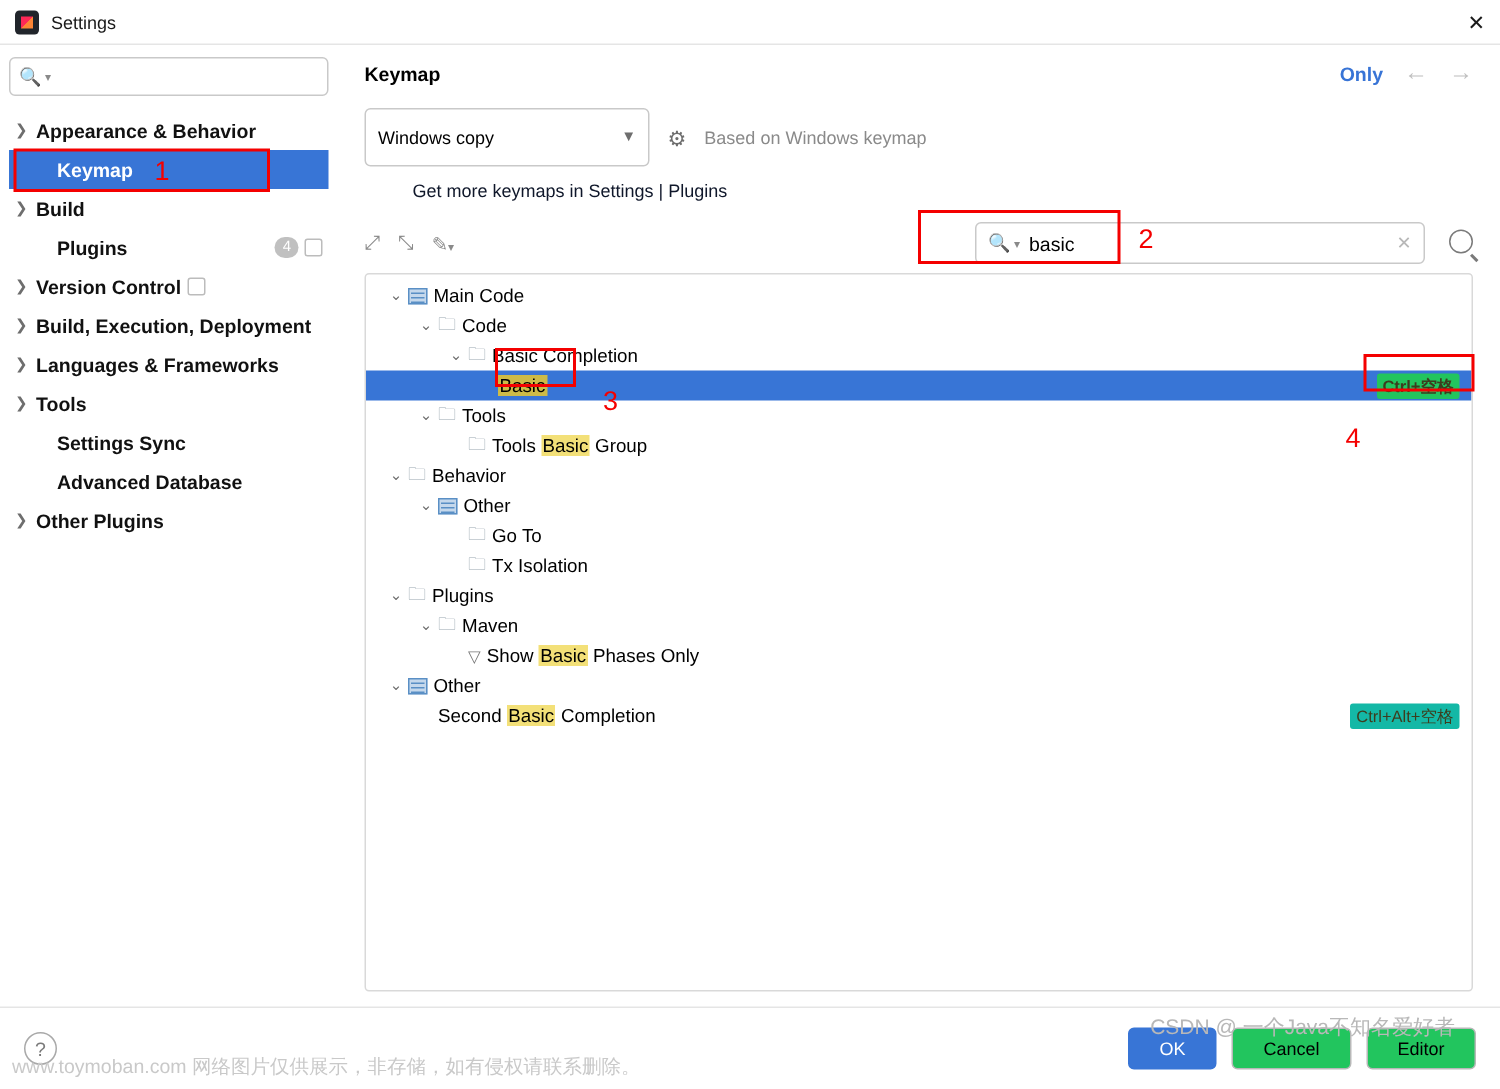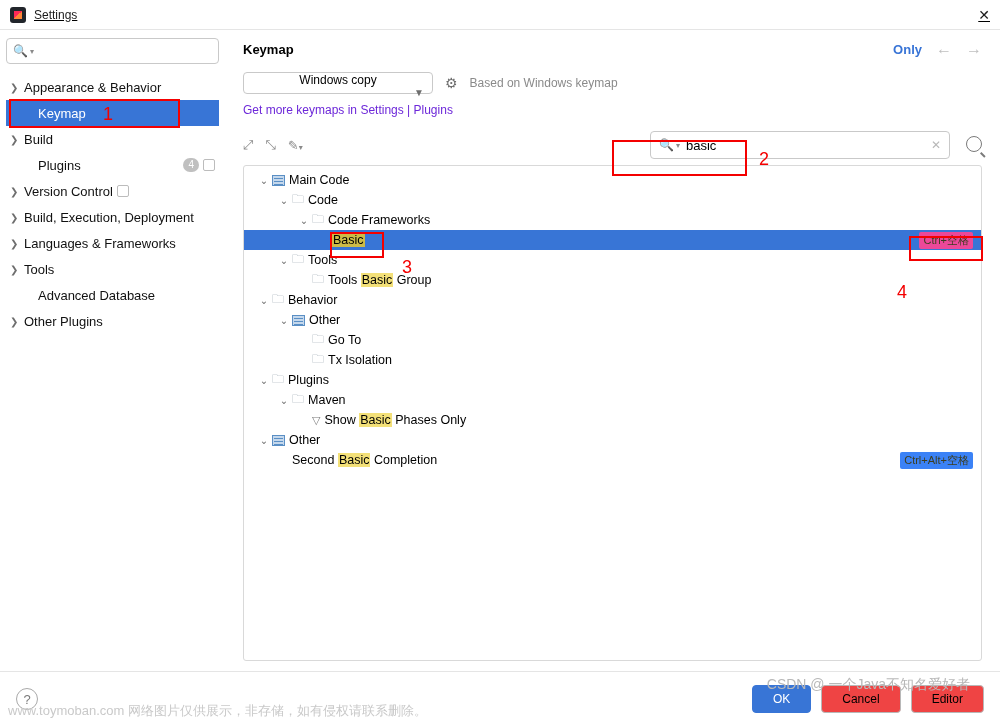--- a/index.html
+++ b/index.html
@@ -1,50 +1,50 @@
 <!DOCTYPE html>
 <html><head>
   <meta charset="utf-8">
   <style>
     * { box-sizing: border-box; font-family: "Segoe UI", Arial, sans-serif; }
     body { margin:0; width:1000px; height:726px; background:#fff; font-size:13px; color:#000; position:relative; overflow:hidden;}
     
-    .titlebar { height:30px; display:flex; align-items:center; padding:0 10px; border-bottom:1px solid #e5e5e5;text-decoration:underline;}
+    .titlebar { height:30px; display:flex; align-items:center; padding:0 10px; border-bottom:1px solid #e5e5e5;}
     .titlebar .logo { width:16px; height:16px; background:#21252b; border-radius:3px; margin-right:8px; display:flex; align-items:center; justify-content:center;}
     .titlebar .logo::after{content:"";width:8px;height:8px;background:linear-gradient(135deg,#fe2857 50%,#fd8535 50%);}
     .titlebar .title { font-size:12px; color:#1a1a1a;}
     .titlebar .close { margin-left:auto; font-size:14px; color:#1a1a1a; cursor:pointer;}
     
     .body { display:flex; height:calc(100% - 30px - 55px); }
     .sidebar { width:225px; padding:8px 6px; border-right:none; }
     .sidebar-search { display:flex; align-items:center; border:1px solid #c9c9c9; border-radius:4px; height:26px; padding:0 6px; margin-bottom:10px; background:#fff;}
     .sidebar-search .mag { color:#8a8a8a; font-size:12px; margin-right:2px;}
     .sidebar-search .dd { color:#8a8a8a; font-size:8px;}
     .nav-item { display:flex; align-items:center; height:26px; padding:0 4px; cursor:pointer;}
     .nav-item .chev { width:14px; color:#6e6e6e; font-size:10px;}
     .nav-item.no-chev .chev { visibility:hidden;}
-    .nav-item .label { font-weight:400; color:#111;}
+    .nav-item .label { font-weight:700; color:#111;}
     .nav-item.selected { background:#3875d6; color:#fff;}
     .nav-item.selected .label, .nav-item.selected .chev { color:#fff;}
     .nav-item.child { padding-left:18px;}
     .badge { margin-left:auto; background:#c0c0c0; color:#fff; font-size:10px; border-radius:8px; padding:0 5px; line-height:14px;}
     .ctx-icon { width:12px; height:12px; border:1px solid #bcbcbc; border-radius:2px; margin-left:4px;}
     
     .content { flex:1; padding:10px 18px; background:#fff; display:flex; flex-direction:column; min-width:0;}
     .content-head { display:flex; align-items:center; margin-bottom:14px;}
     .content-head .title { font-weight:700; font-size:13px;}
     .content-head .reset { margin-left:auto; color:#3874d6; font-weight:700; font-size:13px; cursor:pointer;}
     .content-head .arrow { color:#bfbfbf; font-size:16px; margin-left:14px;}
     .row1 { display:flex; align-items:center; gap:12px; margin-bottom:8px;}
-    .dropdown { width:190px; height:22px; border:1px solid #c9c9c9; border-radius:4px; display:flex; align-items:center; padding:0 8px; background:#fff;flex-direction:column;}
+    .dropdown { width:190px; height:39px; border:1px solid #c9c9c9; border-radius:4px; display:flex; align-items:center; padding:0 8px; background:#fff;}
     .dropdown .val { font-size:12px;}
     .dropdown .caret { margin-left:auto; color:#6e6e6e; font-size:10px;}
     .gear { color:#6e6e6e; font-size:14px;}
     .based { color:#8a8a8a; font-size:12px;}
-    .link { color:#6d28d9; font-size:12px; cursor:pointer;}
+    .link { color:#0f172a; font-size:12px; cursor:pointer;margin-left:32px;}
     .toolbar-row { display:flex; align-items:center; margin:14px 0 6px 0; gap:12px;}
     .tool-icon { color:#8a8a8a; font-size:13px;}
     .action-search { width:300px; height:28px; border:1px solid #c9c9c9; border-radius:4px; display:flex; align-items:center; padding:0 8px; margin-left:auto; margin-right:4px;}
     .action-search input { border:none; outline:none; flex:1; font-size:13px; font-family:inherit;}
     .action-search .mag { color:#8a8a8a; font-size:12px; margin-right:2px;}
     .action-search .dd { color:#8a8a8a; font-size:8px; margin-right:4px;}
     .action-search .clear { color:#b8b8b8; font-size:12px; cursor:pointer;}
     .find-icon::before { content:""; display:inline-block; width:14px; height:14px; border:1.5px solid #7a7a7a; border-radius:50%;}
     .find-icon { position:relative;}
     .find-icon::after { content:""; position:absolute; width:6px; height:1.5px; background:#7a7a7a; bottom:-1px; right:-4px; transform:rotate(45deg);}
@@ -54,27 +54,27 @@
     .tree-row.selected { background:#3875d6; color:#fff;}
     .tree-row .pad { display:inline-block;}
     .tree-chev { width:16px; display:inline-flex; justify-content:center; color:#6e6e6e; font-size:10px;}
     .tree-chev.empty { visibility:hidden;}
     .folder { color:#9aa7b0; margin-right:4px; font-size:12px;}
     .menu-ico { display:inline-block; width:13px; height:11px; background:#c5d8ec; border:1px solid #5a8fc5; margin-right:4px; position:relative;}
     .menu-ico::before{content:"";position:absolute;left:1px;right:1px;top:2px;height:1px;background:#5a8fc5;box-shadow:0 3px 0 #5a8fc5, 0 6px 0 #5a8fc5;}
     .filter-ico { color:#7a7a7a; margin-right:4px; font-size:11px;}
     .hl { background:#f3e078; padding:0 1px;}
     .tree-row.selected .hl { background:#cdbb47; color:#000;}
-    .shortcut { margin-left:auto; background:#3b82f6; color:#3d3d1e; font-size:11px; padding:1px 4px; border-radius:2px;}
-    .tree-row.selected .shortcut { background:#ec4899; color:#3d3d1e;}
+    .shortcut { margin-left:auto; background:#14b8a6; color:#3d3d1e; font-size:11px; padding:1px 4px; border-radius:2px;}
+    .tree-row.selected .shortcut { background:#22c55e; color:#3d3d1e;font-weight:bold;}
     
     .footer { position:absolute; bottom:0; left:0; right:0; height:55px; border-top:1px solid #e5e5e5; display:flex; align-items:center; padding:0 16px; background:#fff;}
     .help { width:22px; height:22px; border:1.5px solid #a9a9a9; border-radius:50%; display:flex; align-items:center; justify-content:center; color:#7a7a7a; font-size:13px;}
     .btns { margin-left:auto; display:flex; gap:10px;padding-left:32px;}
-    .btn { height:28px; padding:0 20px; border:1px solid #b8b8b8; border-radius:4px; background:#ef4444; font-size:12px; display:flex; align-items:center; cursor:pointer;}
+    .btn { height:28px; padding:0 20px; border:1px solid #b8b8b8; border-radius:4px; background:#22c55e; font-size:12px; display:flex; align-items:center; cursor:pointer;}
     .btn.primary { background:#3875d6; border-color:#3875d6; color:#fff;}
     
     .anno-box { position:absolute; border:2.5px solid #f40000; pointer-events:none; z-index:50;}
     .anno-label { position:absolute; color:#f40000; font-size:18px; font-family:Arial; pointer-events:none; z-index:50;}
     
     .wm1 { position:absolute; left:8px; bottom:6px; color:#c9c9c9; font-size:13px; z-index:40;}
     .wm2 { position:absolute; right:30px; bottom:32px; color:#b8b8b8; font-size:14px; z-index:40;}
   </style>
 </head>
 <body>
@@ -120,20 +120,24 @@
           <span class="chev">❯</span>
           <span class="label">Build, Execution, Deployment</span>
         </div>
         <div class="nav-item">
           <span class="chev">❯</span>
           <span class="label">Languages &amp; Frameworks</span>
         </div>
         <div class="nav-item">
           <span class="chev">❯</span>
           <span class="label">Tools</span>
+        </div>
+        <div class="nav-item no-chev child">
+          <span class="chev">❯</span>
+          <span class="label">Settings Sync</span>
         </div>
         <div class="nav-item no-chev child">
           <span class="chev">❯</span>
           <span class="label">Advanced Database</span>
         </div>
         <div class="nav-item">
           <span class="chev">❯</span>
           <span class="label">Other Plugins</span>
         </div>
       </div>
@@ -178,21 +182,21 @@
           <div class="tree-row">
             <span class="pad" style="width: 32px;"></span>
             <span class="tree-chev">⌄</span>
             <span class="folder">🗀</span>
             <span>Code</span>
           </div>
           <div class="tree-row">
             <span class="pad" style="width: 52px;"></span>
             <span class="tree-chev">⌄</span>
             <span class="folder">🗀</span>
-            <span>Code Frameworks</span>
+            <span>Basic Completion</span>
           </div>
           <div class="tree-row selected">
             <span class="pad" style="width: 72px;"></span>
             <span class="tree-chev empty"></span>
             <span><span class="hl">Basic</span></span>
             <span class="shortcut">Ctrl+空格</span>
           </div>
           <div class="tree-row">
             <span class="pad" style="width: 32px;"></span>
             <span class="tree-chev">⌄</span>

